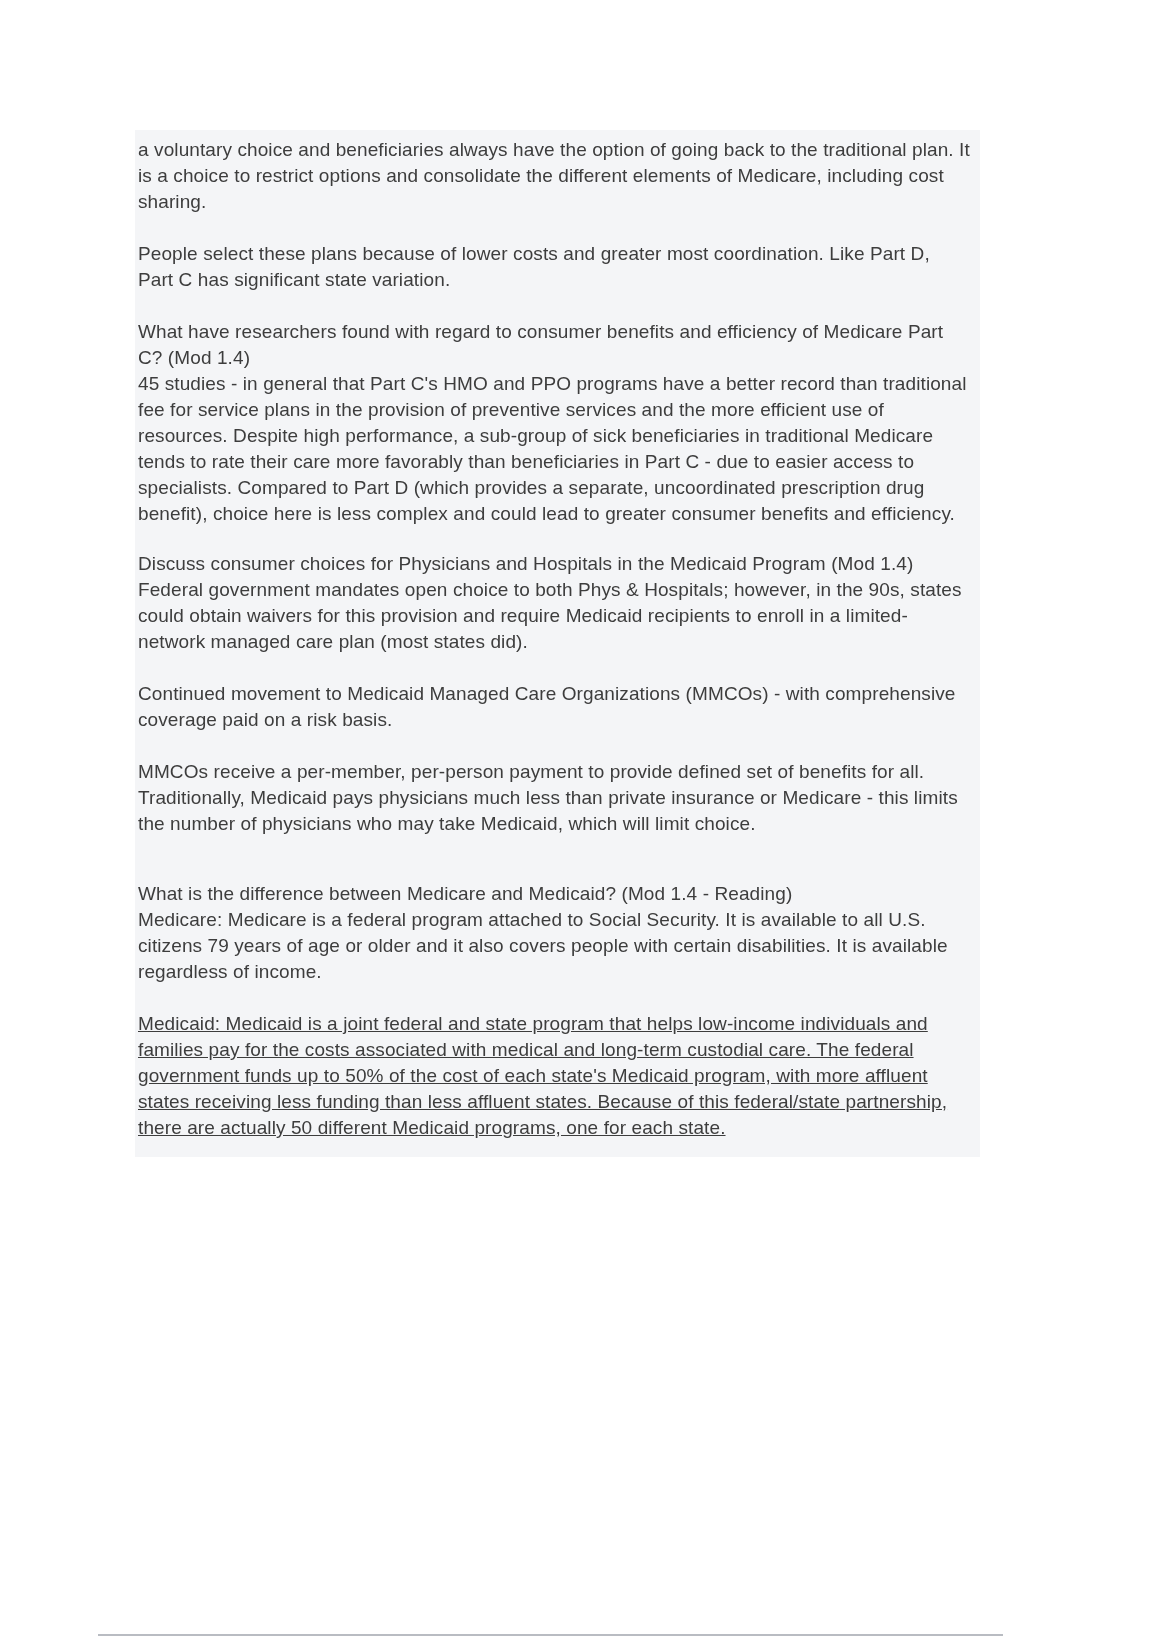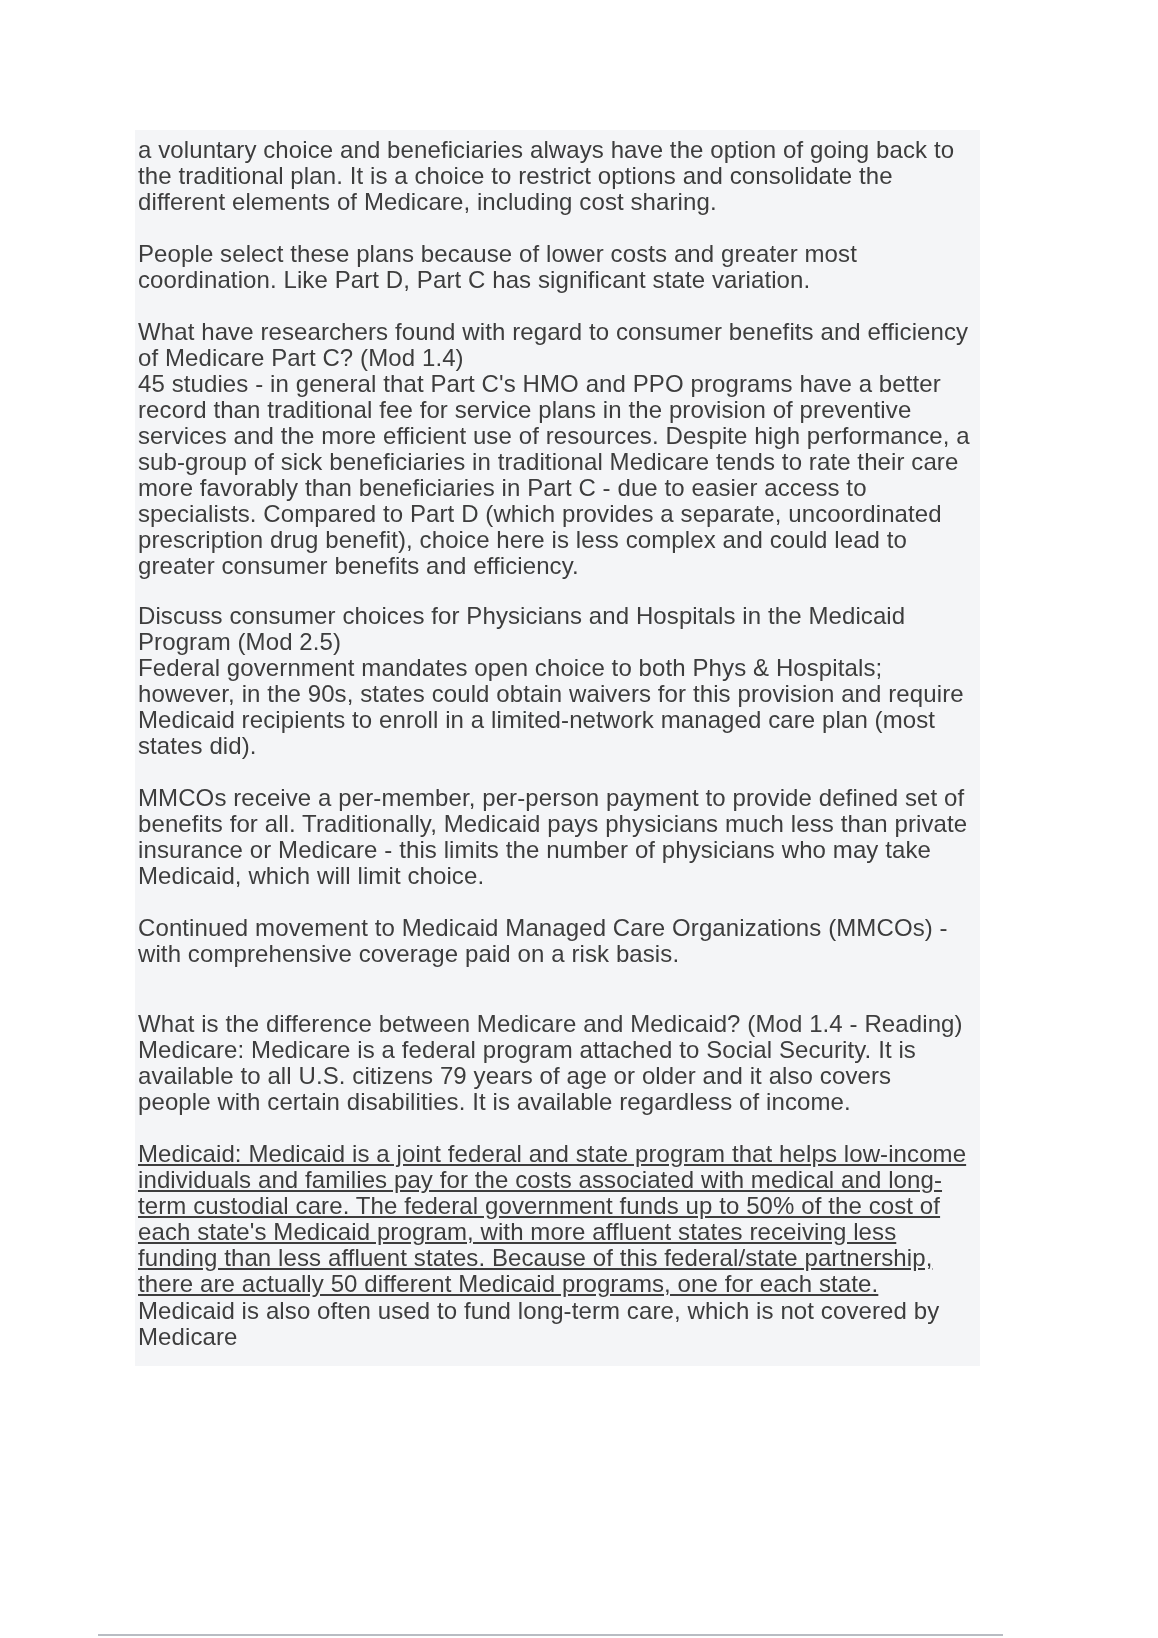--- a/index.html
+++ b/index.html
@@ -16,21 +16,21 @@
   }
   .doc-column {
     position: absolute;
     left: 135px;
     top: 130px;
     width: 845px;
     box-sizing: border-box;
     background: #f4f5f7;
     padding: 7px 10px 16px 3px;
     color: #3d3d3d;
-    font-size: 24px;
+    font-size: 19px;
     line-height: 26px;
     letter-spacing: 0.1px;
   }
   .doc-column p {
     margin: 0 0 26px 0;
   }
   .doc-column p.q {
     margin-bottom: 0;
   }
   .doc-column p.mb0 {
@@ -60,28 +60,27 @@
   <p>a voluntary choice and beneficiaries always have the option of going back to the traditional plan. It is a choice to restrict options and consolidate the different elements of Medicare, including cost sharing.</p>
 
   <p>People select these plans because of lower costs and greater most coordination. Like Part D, Part C has significant state variation.</p>
 
   <div class="card card-0">
     <p class="q">What have researchers found with regard to consumer benefits and efficiency of Medicare Part C? (Mod 1.4)</p>
     <p>45 studies - in general that Part C's HMO and PPO programs have a better record than traditional fee for service plans in the provision of preventive services and the more efficient use of resources. Despite high performance, a sub-group of sick beneficiaries in traditional Medicare tends to rate their care more favorably than beneficiaries in Part C - due to easier access to specialists. Compared to Part D (which provides a separate, uncoordinated prescription drug benefit), choice here is less complex and could lead to greater consumer benefits and efficiency.</p>
   </div>
 
   <div class="card card-1">
-    <p class="q">Discuss consumer choices for Physicians and Hospitals in the Medicaid Program (Mod 2.5)</p>
+    <p class="q">Discuss consumer choices for Physicians and Hospitals in the Medicaid Program (Mod 1.4)</p>
     <p>Federal government mandates open choice to both Phys &amp; Hospitals; however, in the 90s, states could obtain waivers for this provision and require Medicaid recipients to enroll in a limited-network managed care plan (most states did).</p>
+    <p>Continued movement to Medicaid Managed Care Organizations (MMCOs) - with comprehensive coverage paid on a risk basis.</p>
     <p>MMCOs receive a per-member, per-person payment to provide defined set of benefits for all. Traditionally, Medicaid pays physicians much less than private insurance or Medicare - this limits the number of physicians who may take Medicaid, which will limit choice.</p>
-    <p>Continued movement to Medicaid Managed Care Organizations (MMCOs) - with comprehensive coverage paid on a risk basis.</p>
   </div>
 
   <div class="card card-2">
     <p class="q">What is the difference between Medicare and Medicaid? (Mod 1.4 - Reading)</p>
     <p>Medicare: Medicare is a federal program attached to Social Security. It is available to all U.S. citizens 79 years of age or older and it also covers people with certain disabilities. It is available regardless of income.</p>
     <p class="mb0">Medicaid: Medicaid is a joint federal and state program that helps low-income individuals and families pay for the costs associated with medical and long-term custodial care. The federal government funds up to 50% of the cost of each state's Medicaid program, with more affluent states receiving less funding than less affluent states. Because of this federal/state partnership, there are actually 50 different Medicaid programs, one for each state.</p>
-    <p>Medicaid is also often used to fund long-term care, which is not covered by Medicare</p>
   </div>
 
 </div>
 
 <div class="page-bottom-divider"></div>
 
 </body></html>

